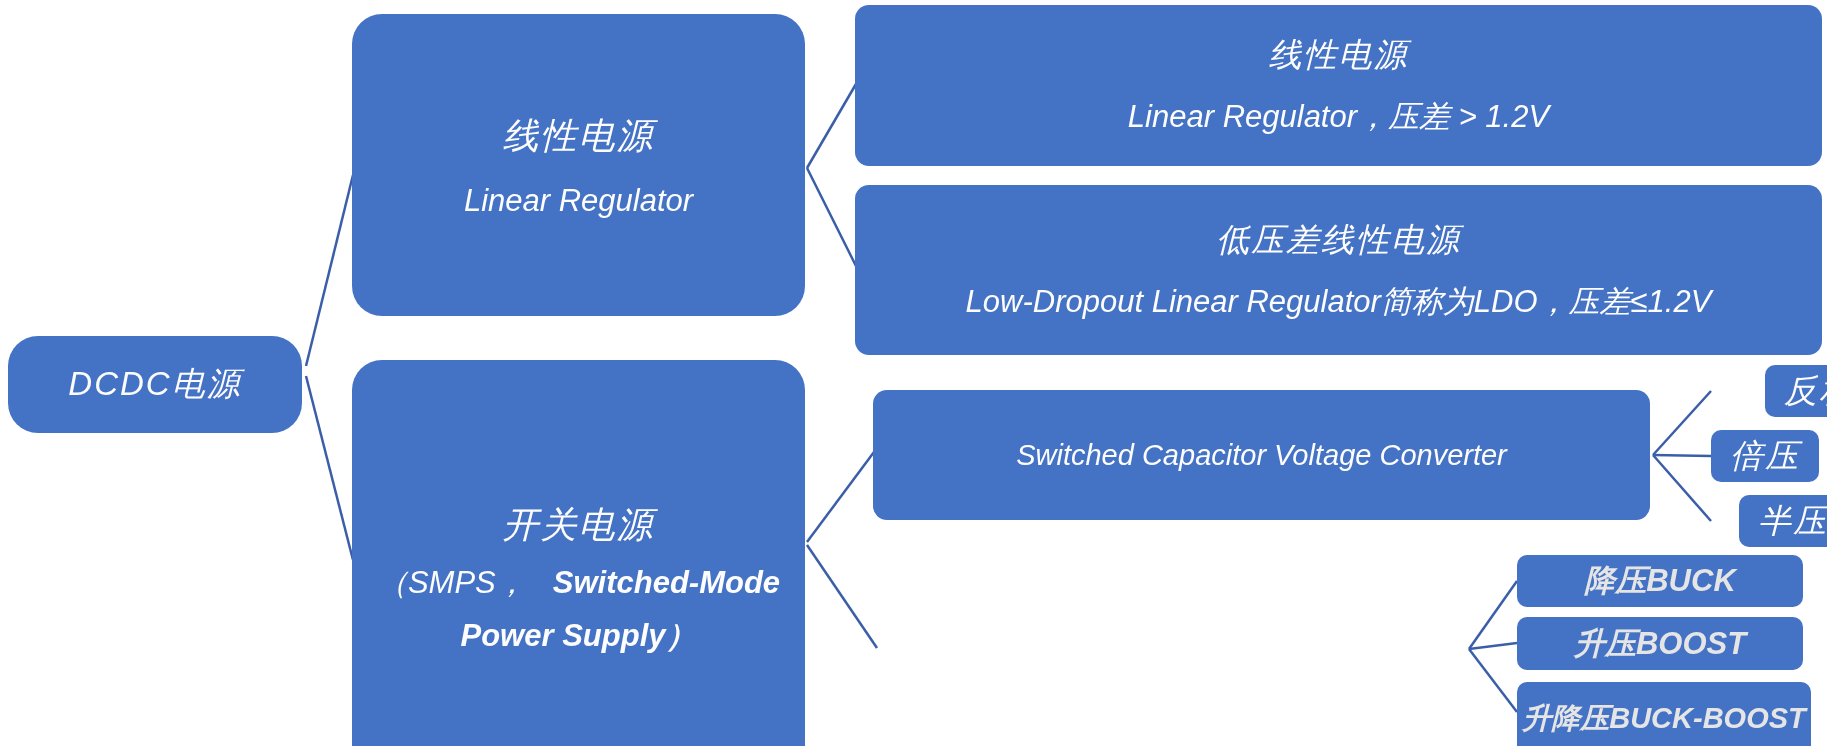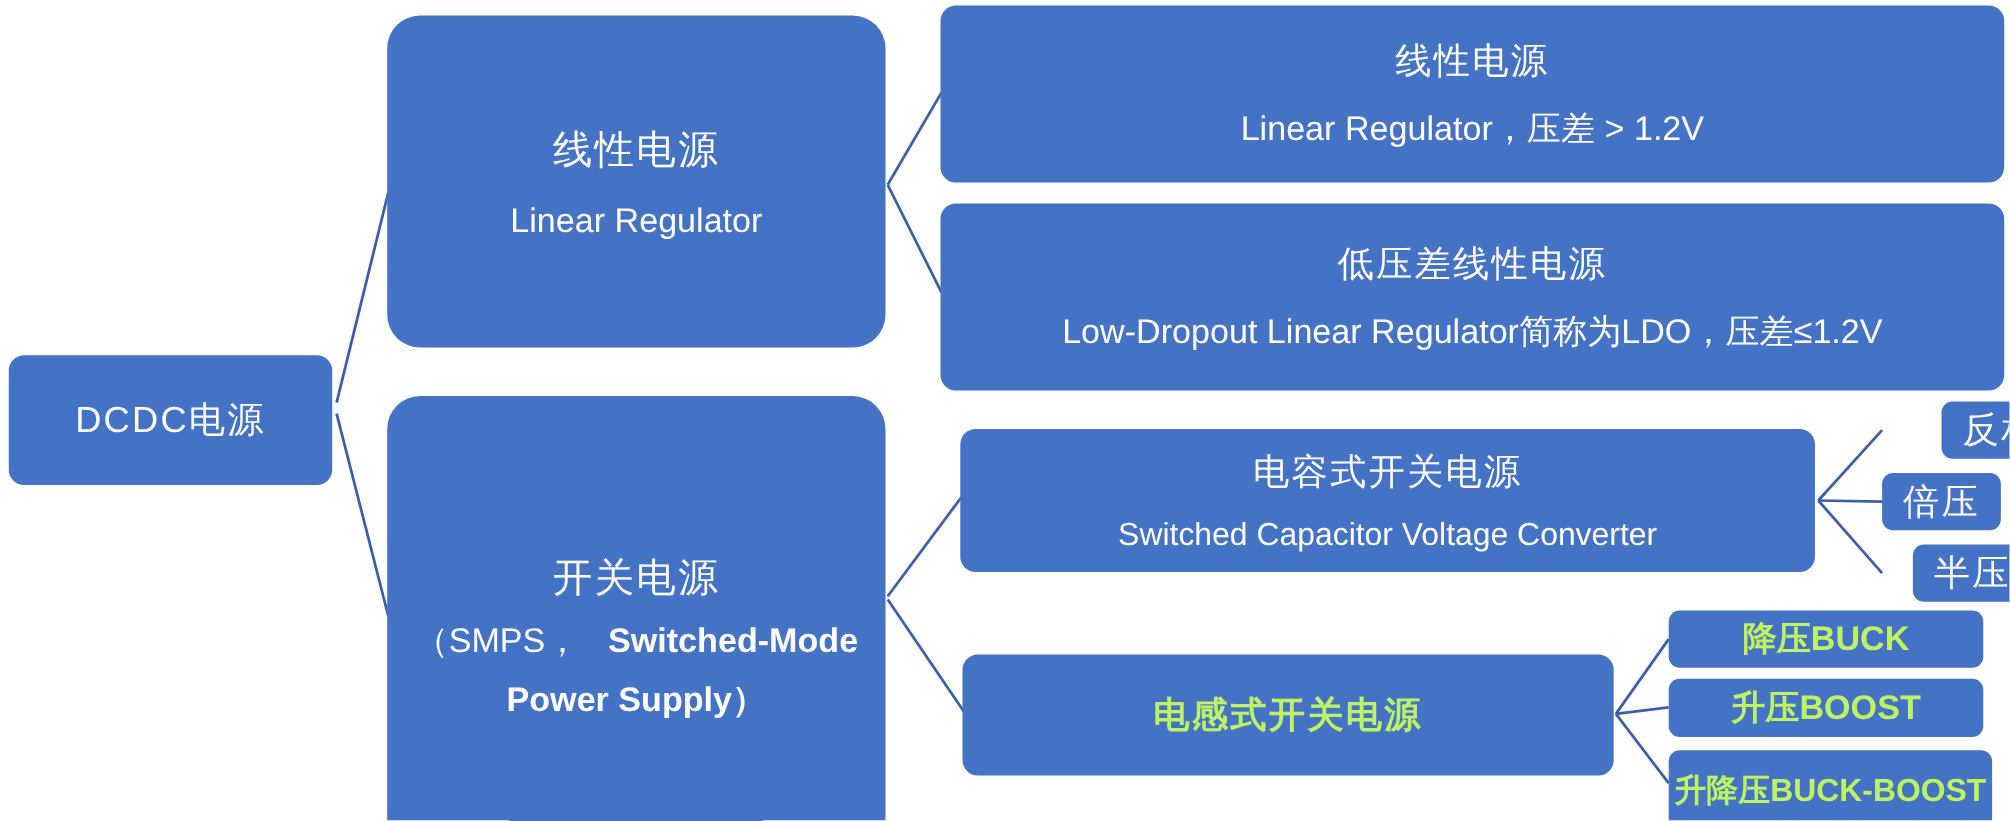--- a/index.html
+++ b/index.html
@@ -3,38 +3,38 @@
 <meta charset="utf-8">
 <style>
   html,body{margin:0;padding:0;background:#ffffff;}
   .canvas{
     position:relative;width:1827px;height:746px;background:#ffffff;overflow:hidden;
     font-family:"Liberation Sans","DejaVu Sans",sans-serif;
   }
   .node{
     position:absolute;background:#4472c4;color:#fdfdfd;
     display:flex;flex-direction:column;align-items:center;justify-content:center;
-    text-align:center;box-sizing:border-box;
+    text-align:center;box-sizing:border-box;font-style:italic;
   }
   .rounded-lg{border-radius:30px;}
   .rounded-md{border-radius:14px;}
   .rounded-sm{border-radius:10px;}
   .t-xl{font-size:36px;letter-spacing:2px;}
   .t-lg{font-size:33px;letter-spacing:2px;}
   .t-md{font-size:31px;}
   .t-sm{font-size:29px;}
-  .red{color:#bef264;}
+  .red{color:#e5e5e5;}
   .bold{font-weight:bold;}
   .gap14{gap:14px;}
   .gap18{gap:18px;}
   .gap22{gap:22px;}
   .line-wrap{display:block;line-height:1.25;}
   .bold-gap{margin-left:26px;}
   
-  .n-root{left:8px;top:323px;width:294px;height:118px;}
+  .n-root{left:8px;top:336px;width:294px;height:97px;border-radius:30px;}
   .n-linear{left:352px;top:14px;width:453px;height:302px;}
   .n-smps{left:352px;top:360px;width:453px;height:436px;}
   .n-linreg{left:855px;top:5px;width:967px;height:161px;}
   .n-ldo{left:855px;top:185px;width:967px;height:170px;}
   .n-cap{left:873px;top:390px;width:777px;height:130px;}
   .n-ind{left:875px;top:595px;width:592px;height:110px;}
   .n-inv{left:1765px;top:365px;width:108px;height:52px;}
   .n-dbl{left:1711px;top:430px;width:108px;height:52px;}
   .n-half{left:1711px;top:495px;width:108px;height:52px;margin-left:28px;}
   .n-buck{left:1517px;top:555px;width:286px;height:52px;}
@@ -82,27 +82,23 @@
     <span class="t-lg">线性电源</span>
     <span class="t-md">Linear Regulator，压差 &gt; 1.2V</span>
   </div>
 
   <div class="node rounded-md n-ldo gap18">
     <span class="t-lg">低压差线性电源</span>
     <span class="t-md">Low-Dropout Linear Regulator简称为LDO，压差≤1.2V</span>
   </div>
 
   <div class="node rounded-md n-cap gap18">
-    <span class="t-lg">电容式开关电源</span>
     <span class="t-sm">Switched Capacitor Voltage Converter</span>
   </div>
 
-  <div class="node rounded-md n-ind">
-    <span class="t-lg red bold">电感式开关电源</span>
-  </div>
 
   <div class="node rounded-sm n-inv">
     <span class="t-lg">反相</span>
   </div>
 
   <div class="node rounded-sm n-dbl">
     <span class="t-lg">倍压</span>
   </div>
 
   <div class="node rounded-sm n-half">

